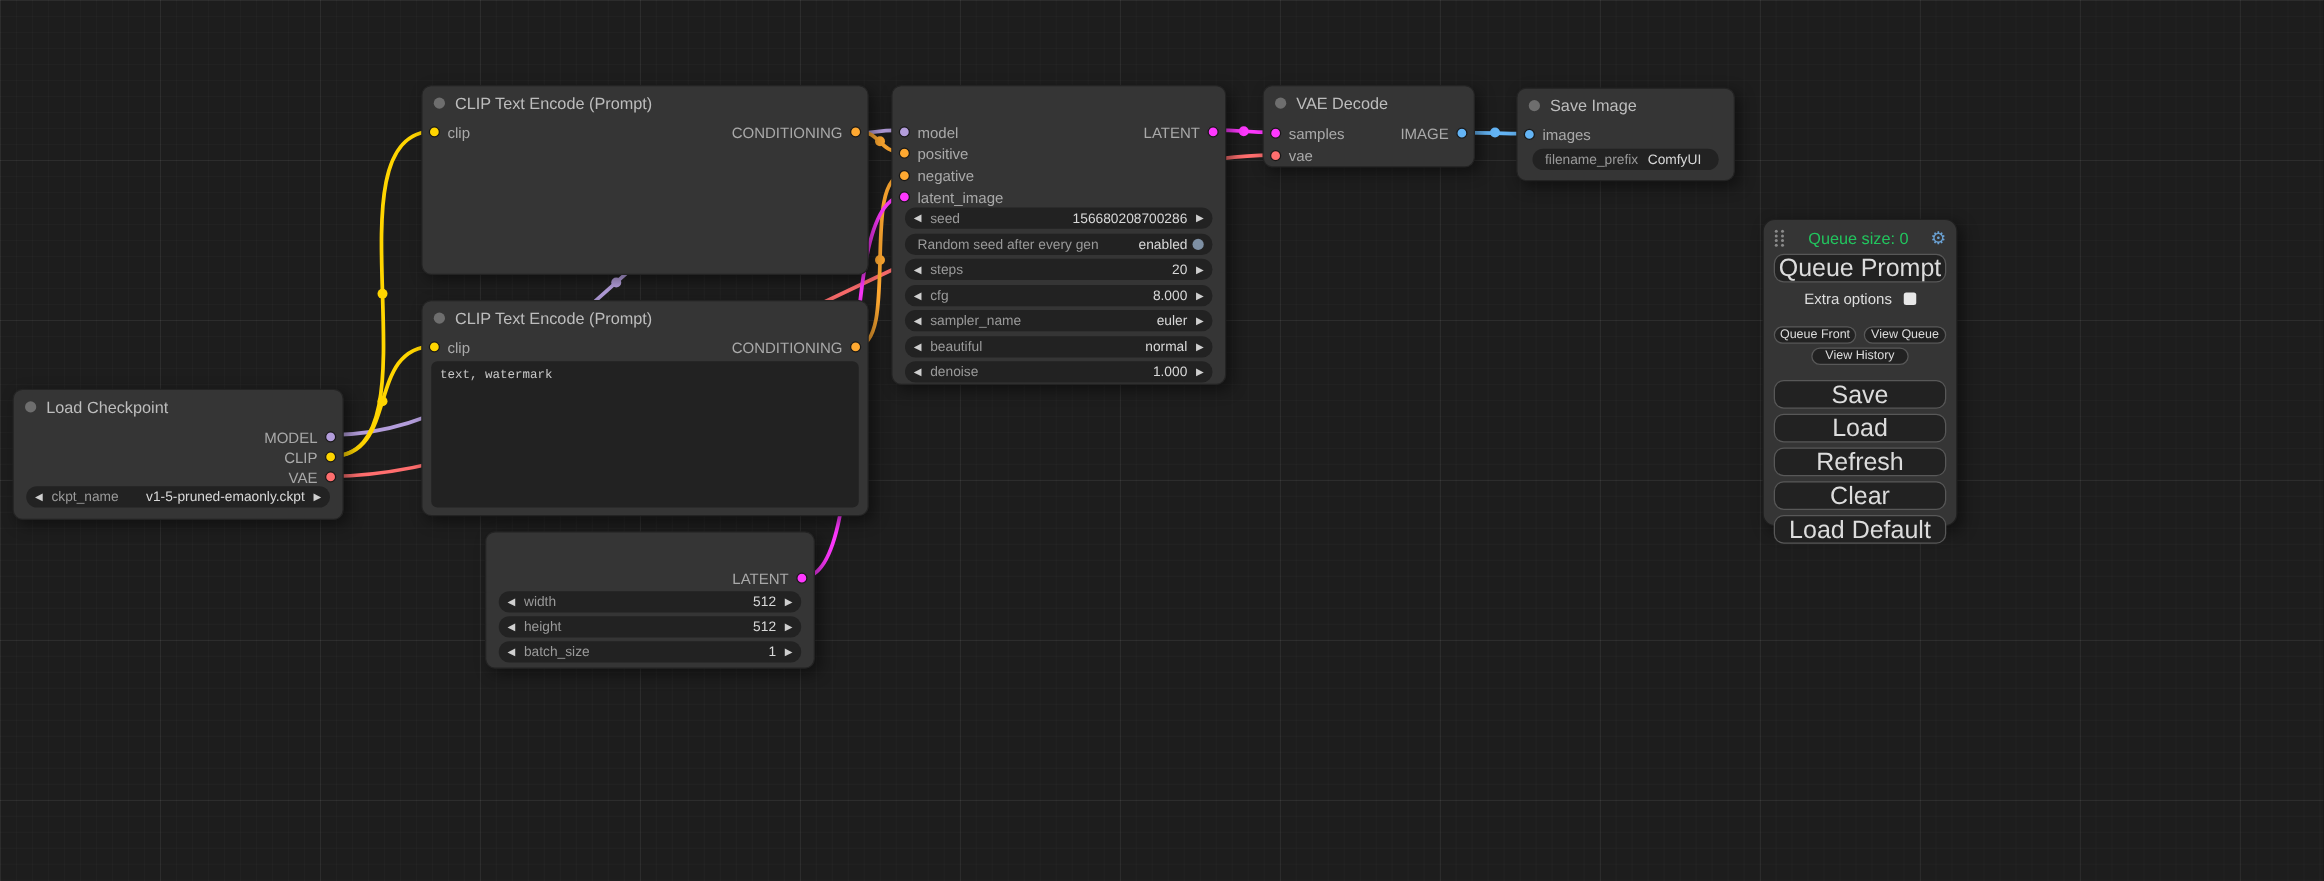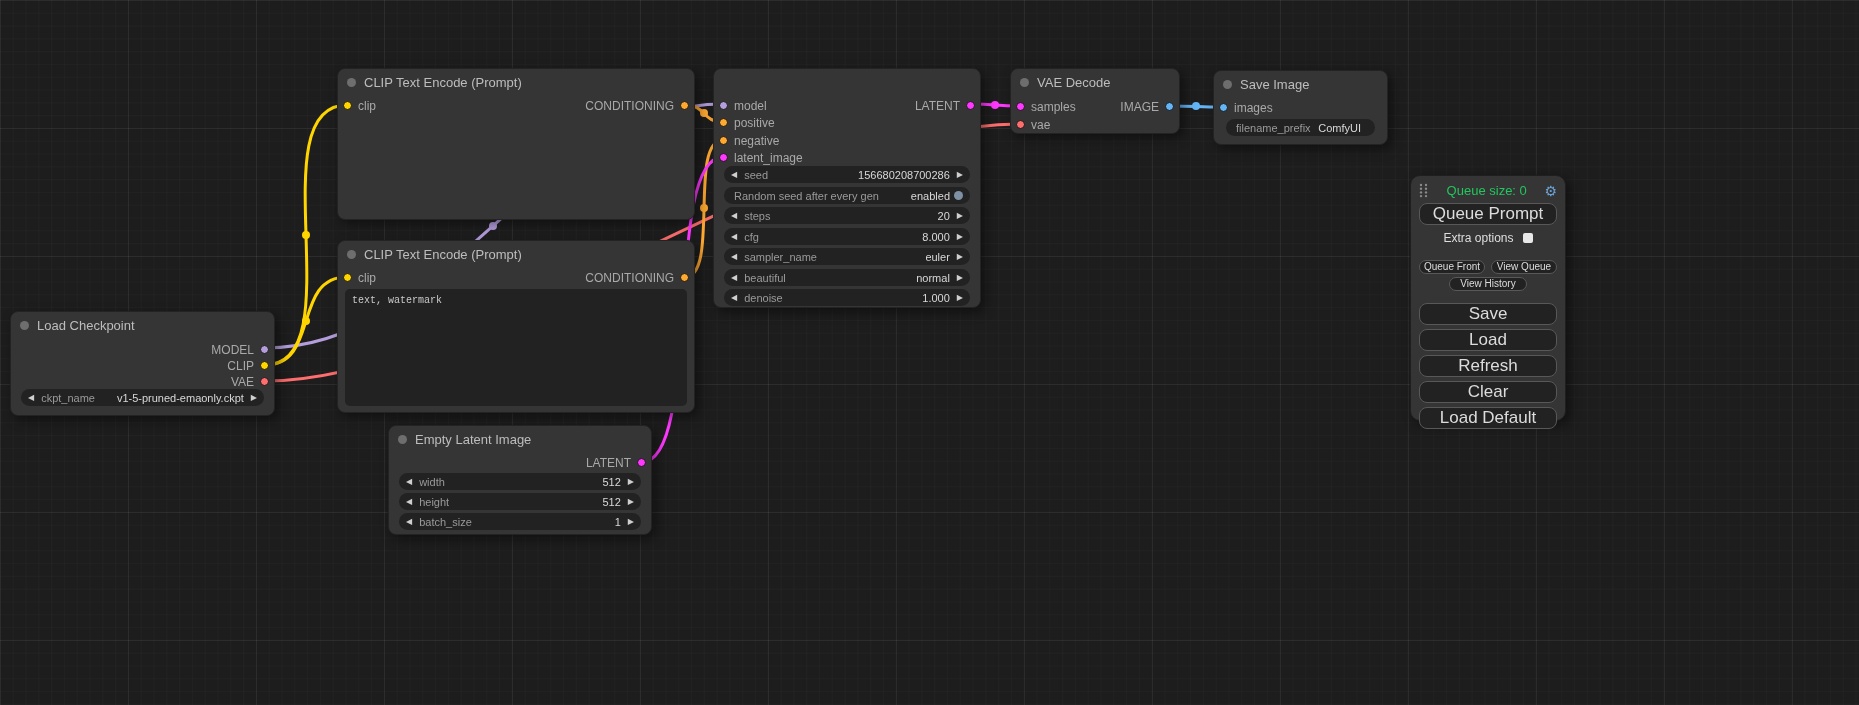--- a/index.html
+++ b/index.html
@@ -30,21 +30,21 @@
   .wlabel{margin-left:7px;color:#9a9a9a}
   .wvalue{margin-left:auto;margin-right:7px;color:#d8d8d8}
   .toggle-dot{width:9px;height:9px;border-radius:50%;background:#7e90a4;flex:none;margin-left:4px}
   .wtext{position:absolute;left:7px;right:7px;background:#222;border-radius:5px;color:#c9c9c9;font-family:"Liberation Mono","DejaVu Sans Mono",monospace;font-size:10px;line-height:13px;padding:5px 7px;white-space:pre-wrap;overflow:hidden}
 
   .qpanel{position:absolute;z-index:3;left:1410px;top:175px;width:156px;height:246px;background:#353535;border:1px solid #1f1f1f;border-radius:10px;box-shadow:4px 4px 12px rgba(0,0,0,.45);padding:7px 8px;display:flex;flex-direction:column}
   .qhead{display:flex;align-items:center;height:18px}
   .qdrag{display:flex;flex:none;width:10px}
   .qtitle{flex:1;text-align:center;color:#22c55e;font-size:13px}
   .qgear{flex:none;color:#6ba3d6;font-size:14px;line-height:1;font-family:"DejaVu Sans",sans-serif}
-  .qbtn{display:block;background:#222;border:1px solid #585858;border-radius:8px;color:#dcdcdc;font-family:"Liberation Sans",sans-serif;font-size:17px;height:23px;width:100%;margin-top:4px;padding:0;cursor:pointer}
+  .qbtn{display:block;background:#222;border:1px solid #585858;border-radius:8px;color:#dcdcdc;font-family:"Liberation Sans",sans-serif;font-size:20px;height:23px;width:100%;margin-top:4px;padding:0;cursor:pointer}
   .qbtn.first{margin-top:5px}
   .qbtn.gap{margin-top:12px}
   .qextra{display:flex;align-items:center;justify-content:center;gap:9px;color:#dedede;font-size:12px;margin-top:7px;height:12px}
   .qcheck{width:10px;height:10px;background:#e8e8e8;border-radius:2px;flex:none}
   .qsmallrow{display:flex;gap:6px;margin-top:16px}
   .qbtn.small{font-size:10px;height:14px;margin-top:0;border-radius:7px;flex:1;line-height:1}
   .qhist{display:flex;justify-content:center;margin-top:3px}
   .qbtn.hist{width:78px;flex:none}
 </style>
 </head>
@@ -123,24 +123,20 @@
       <span>clip</span>
     </div>
     <div class="slot out" style="top:28px">
       <span>CONDITIONING</span>
       <span class="sdot" style="background: rgb(255, 169, 49);"></span>
     </div>
     <div class="wtext" style="top:48px;height:117px">text, watermark</div>
   </div>
 
   <div class="node" style="left:388px;top:425px;width:264px;height:110px">
-    <div class="ntitle">
-      <span class="ndot"></span>
-      <span>Empty Latent Image</span>
-    </div>
     <div class="slot out" style="top:28px">
       <span>LATENT</span>
       <span class="sdot" style="background: rgb(255, 56, 255);"></span>
     </div>
     <div class="widget" style="top:47px">
       <span class="warrow">◀</span>
       <span class="wlabel">width</span>
       <span class="wvalue">512</span>
       <span class="warrow">▶</span>
     </div>

